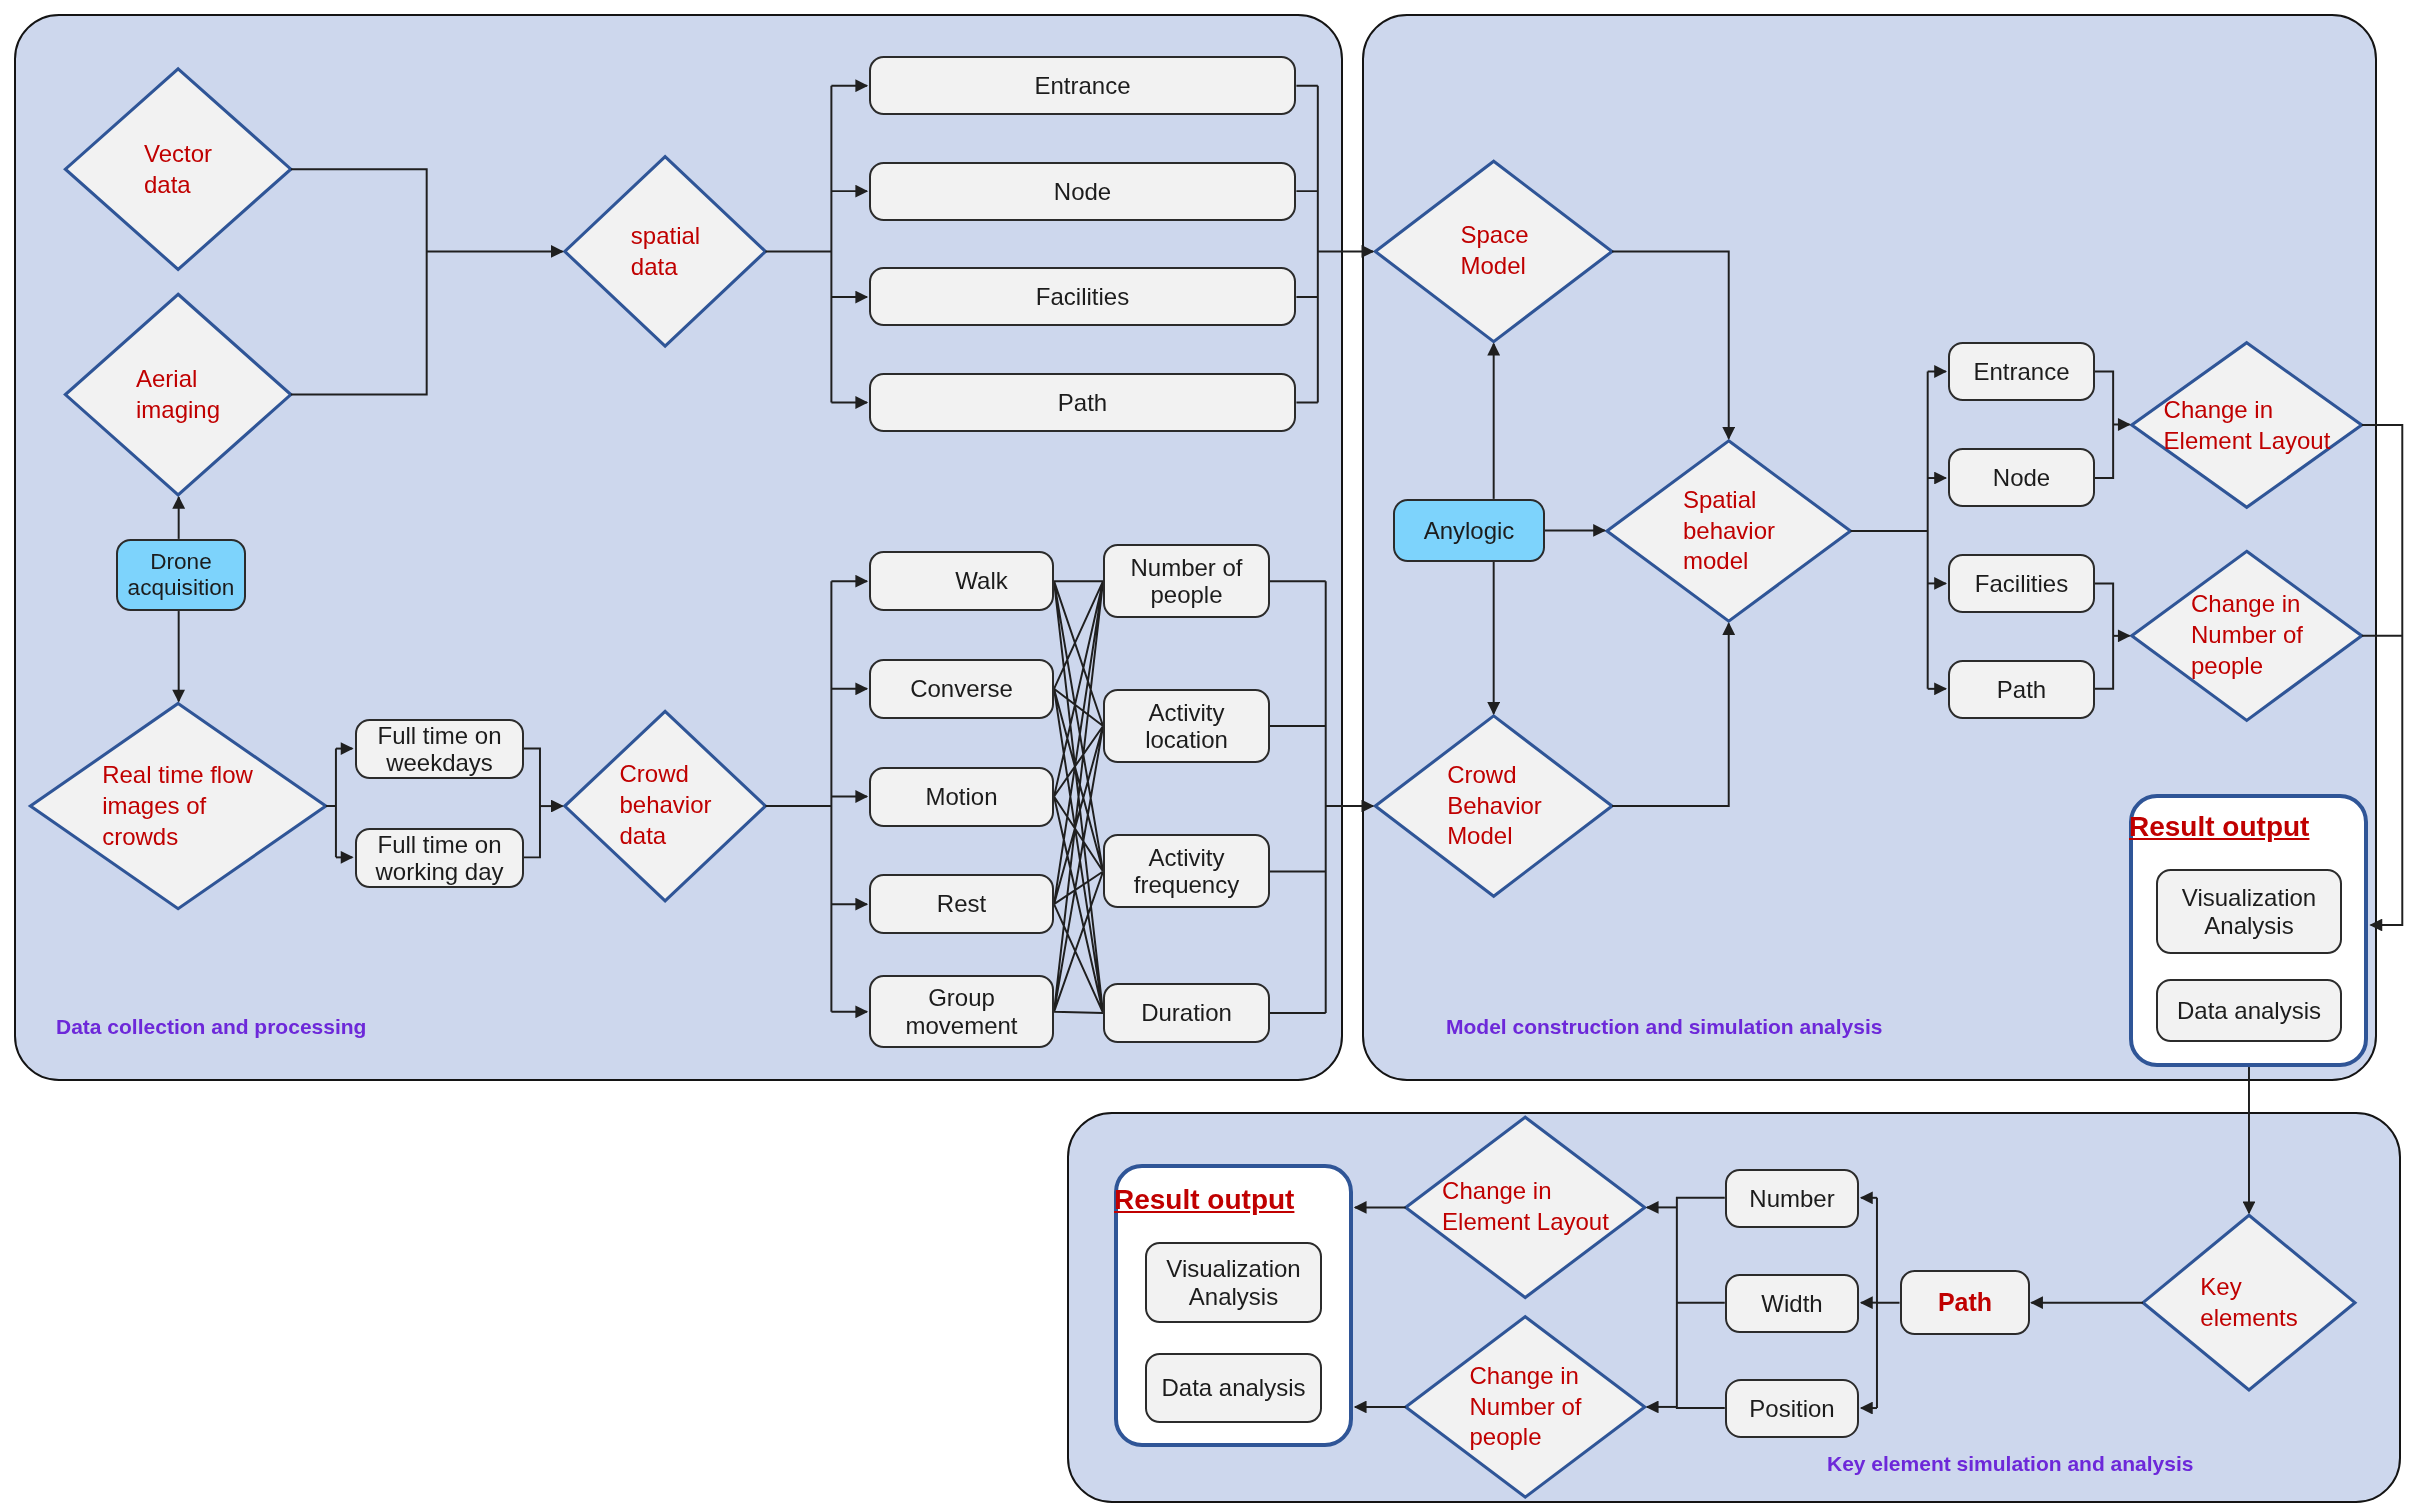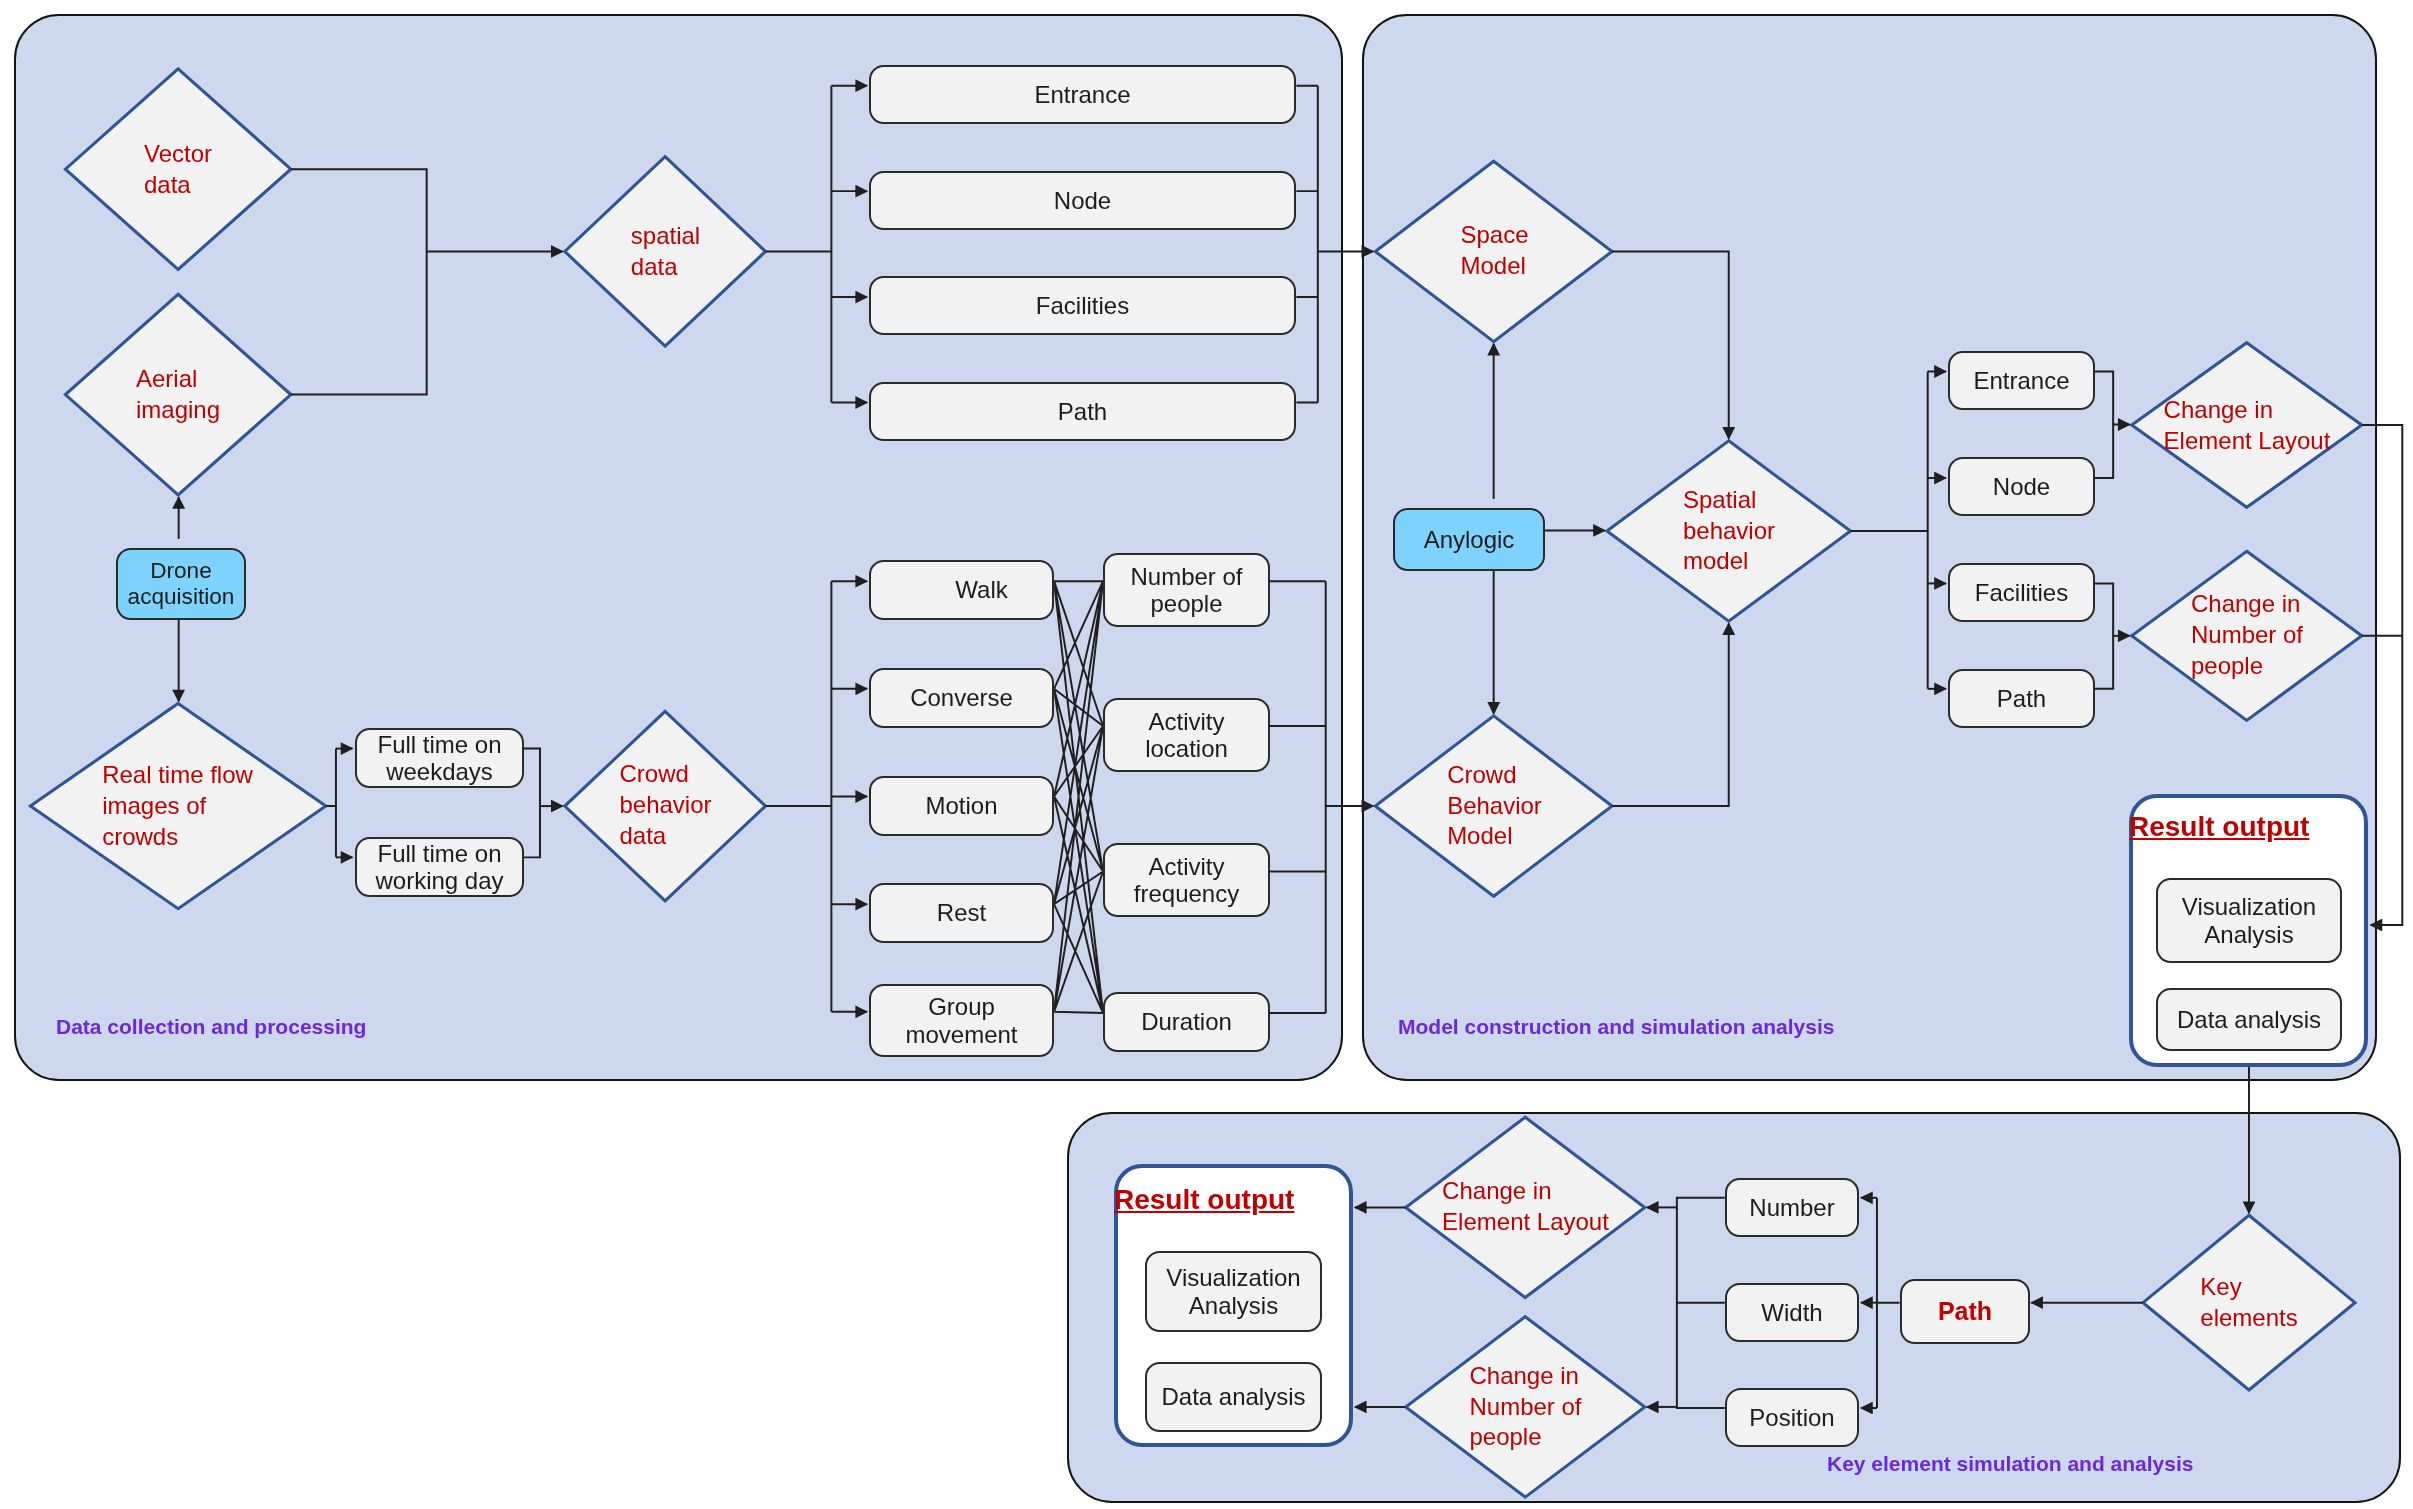--- a/index.html
+++ b/index.html
@@ -2,21 +2,21 @@
 <html style="font-size:9px"><head>
 <meta charset="utf-8">
 <style>
   html,body{margin:0;padding:0;background:#ffffff;}
   .canvas{position:relative;width:2413px;height:1509px;background:#ffffff;overflow:hidden;
           font-family:"Liberation Sans", sans-serif;}
   .panel{position:absolute;background:#CDD7ED;border:2.3px solid #141414;border-radius:45px;box-sizing:border-box;}
   .overlay{position:absolute;left:0;top:0;width:2413px;height:1509px;}
   .nbox{position:absolute;background:#F2F2F2;border:2.3px solid #2B2B2B;border-radius:14.7px;box-sizing:border-box;
         display:flex;align-items:center;justify-content:center;text-align:center;
-        font-size:24px;line-height:1.14;color:#1C1C1C;white-space:pre-line;margin-top:9px;}
+        font-size:24px;line-height:1.14;color:#1C1C1C;white-space:pre-line;}
   .bluebox{background:#7dd3fc;}
   .dlabel{position:absolute;display:flex;align-items:center;justify-content:center;text-align:left;
           font-size:24px;line-height:1.28;color:#C00000;white-space:pre-line;}
   .rcontainer{position:absolute;background:#ffffff;border:4px solid #2F5597;border-radius:28px;box-sizing:border-box;}
   .rtitle{position:absolute;font-size:28px;font-weight:bold;color:#C00000;text-decoration:underline;}
   .ptitle{position:absolute;font-size:21px;font-weight:bold;color:#6d28d9;white-space:nowrap;}
   .redbold{color:#C00000;font-weight:bold;font-size:25px;}
   .diamond{fill:#F2F2F2;stroke:#2F5597;stroke-width:5.5;}
   .conn{fill:none;stroke:#1F1F1F;stroke-width:3.5;}
 </style>
@@ -184,17 +184,17 @@
 people</div>
   <div class="dlabel" style="left:2143px;top:1215px;width:212px;height:175px;">Key
 elements</div>
   <div class="dlabel" style="left:1406px;top:1117px;width:239px;height:180px;">Change in
 Element Layout</div>
   <div class="dlabel" style="left:1406px;top:1317px;width:239px;height:180px;">Change in
 Number of
 people</div>
 
   <div class="ptitle" style="left:56px;top:1015px;">Data collection and processing</div>
-  <div class="ptitle" style="left:1398px;top:1015px;">Model construction and simulation analysis</div>
+  <div class="ptitle" style="left:1446px;top:1015px;">Model construction and simulation analysis</div>
   <div class="ptitle" style="left:1827px;top:1452px;width:569px;text-align:left;">Key element simulation and analysis</div>
 
 </div>
 
 
 </body></html>

